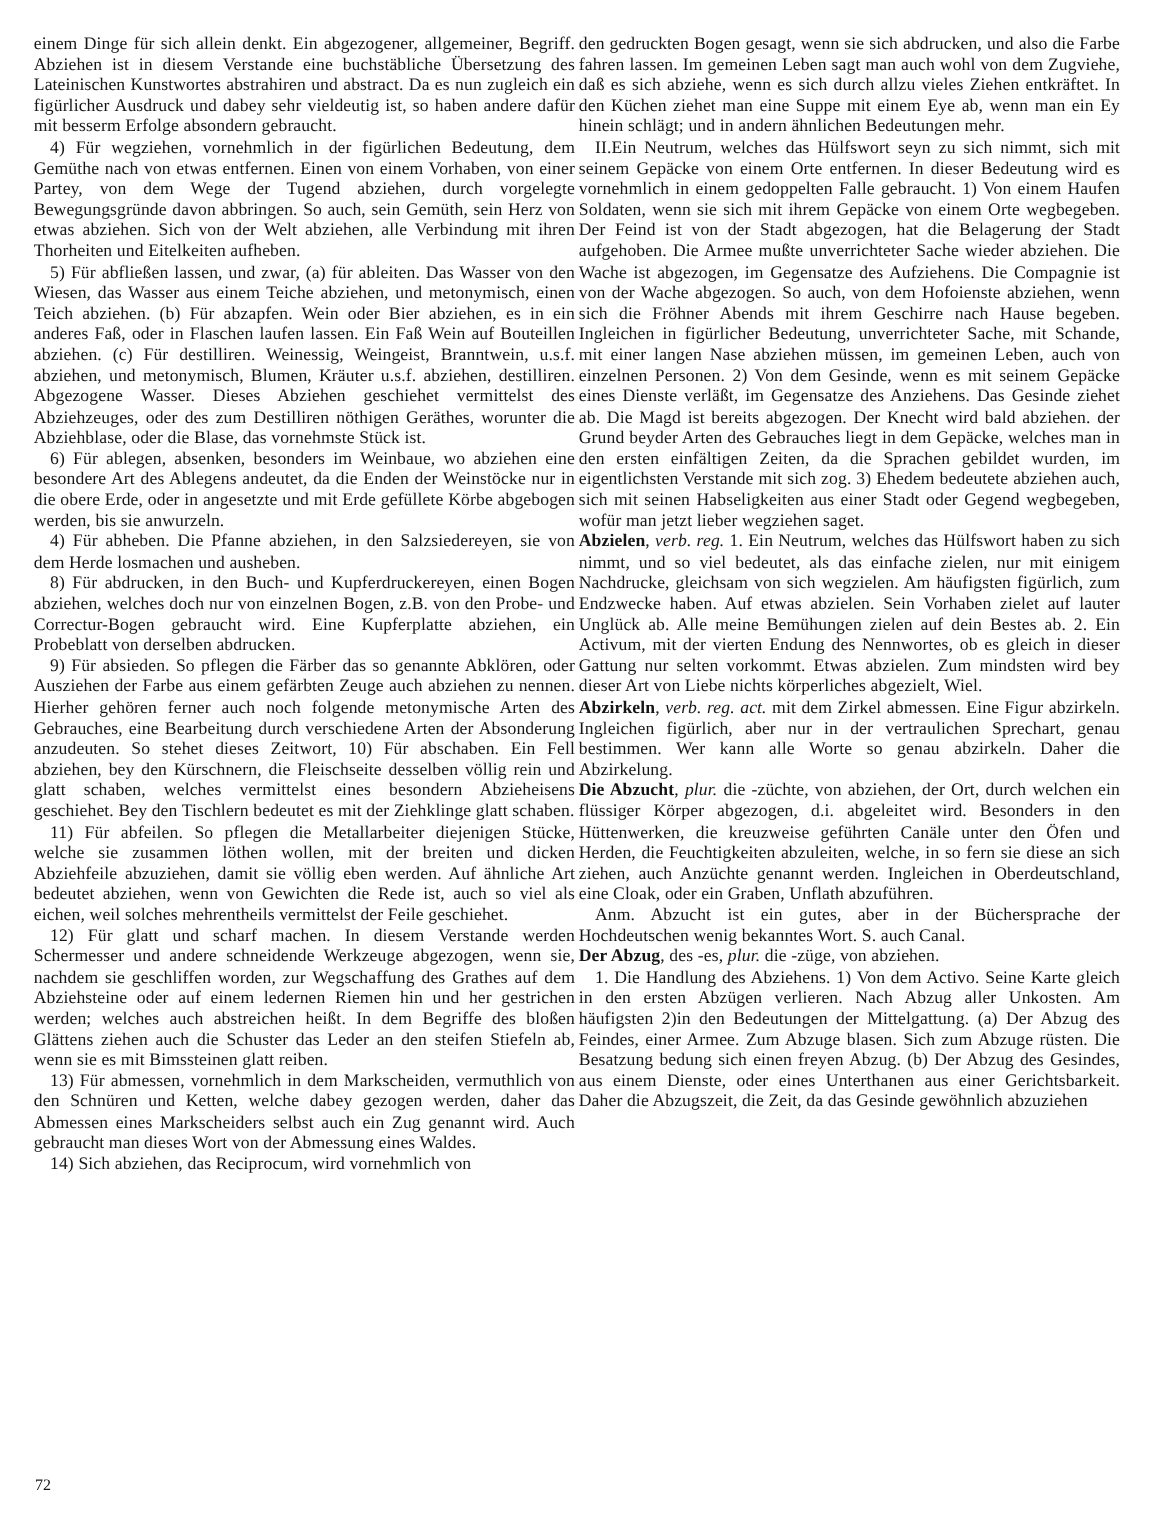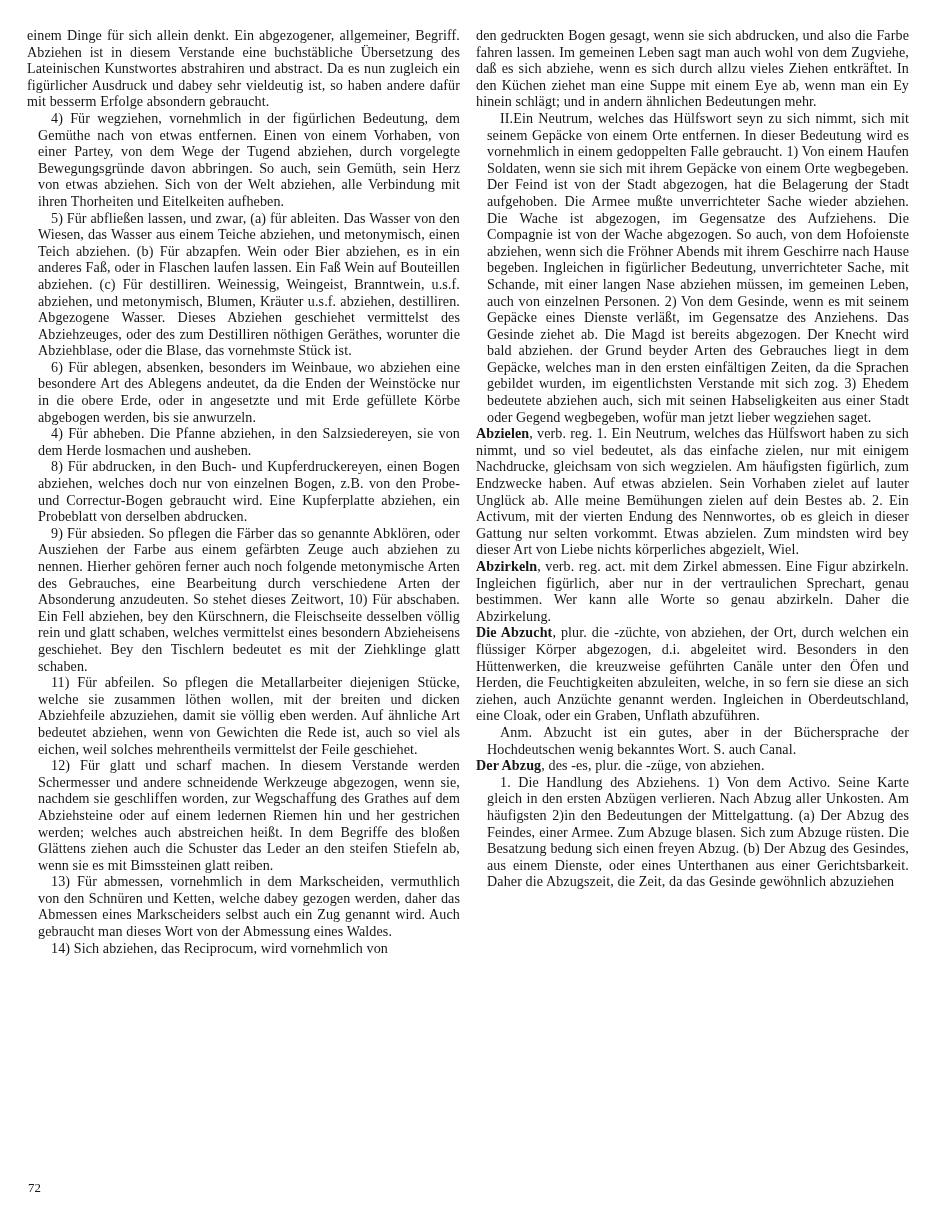--- a/index.html
+++ b/index.html
@@ -18,37 +18,37 @@
     color: #151515;
     font-family: "Liberation Serif", "DejaVu Serif", serif;
     box-sizing: border-box;
   }
   .columns {
     position: absolute;
     top: 27px;
     left: 27px;
     right: 26px;
     display: flex;
-    gap: 16px;
+    gap: 3px;
   }
   .column {
     width: 433px;
     flex: 0 0 433px;
   }
   p.para {
     margin: 0;
     padding: 0;
     font-size: 14.1px;
     line-height: 16.6px;
     text-align: justify;
     letter-spacing: 0.1px;
   }
-  p.para.indent { text-indent: 13px; margin-left: 11px; }
+  p.para.indent { text-indent: 13px; }
   .run-bold   { font-weight: bold; margin-top: 34px; }
-  .run-italic { }
+  .run-italic { font-style: italic; }
   .run-normal { }
   .pagenum {
     position: absolute;
     left: 28px;
     top: 1181px;
     font-size: 12.8px;
     line-height: 14px;
     color: #151515;
     text-align: center;
   }

